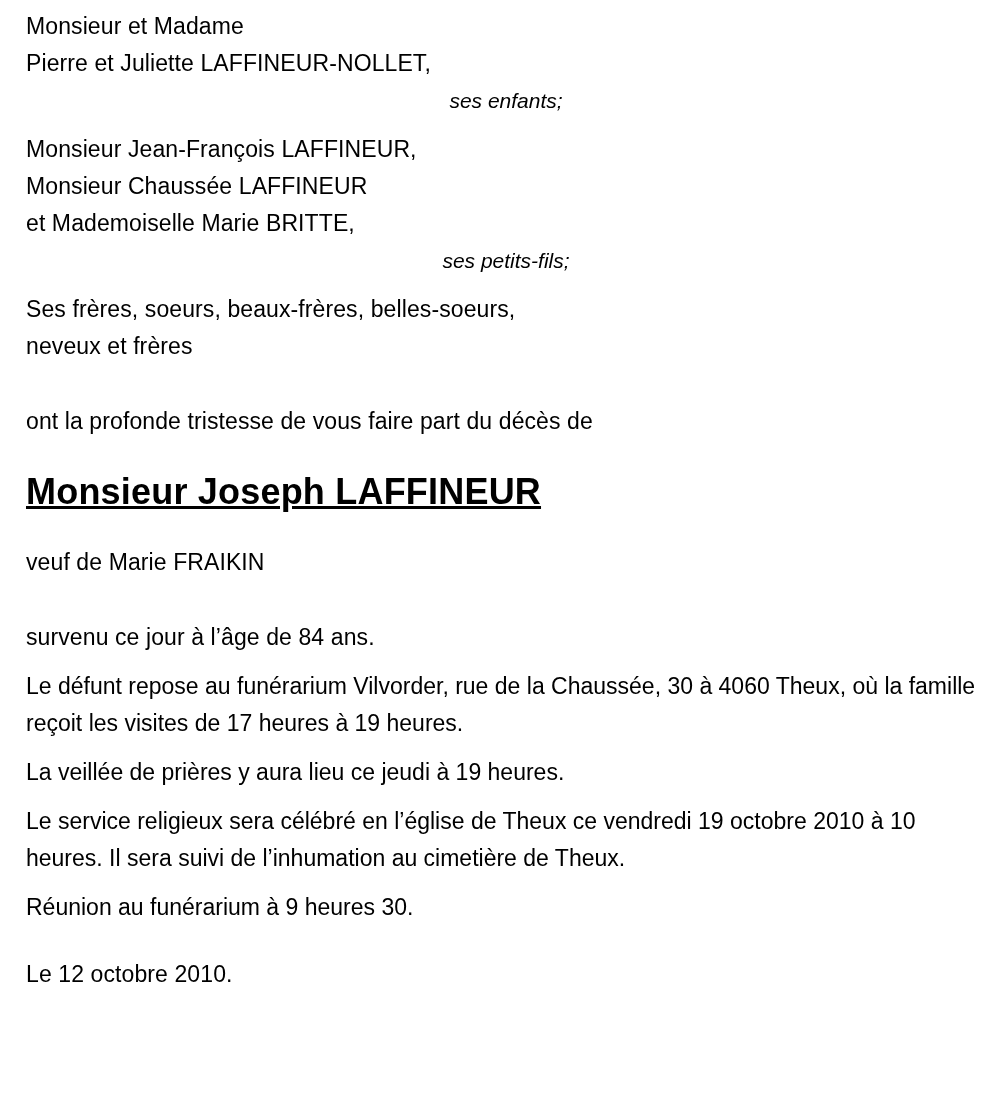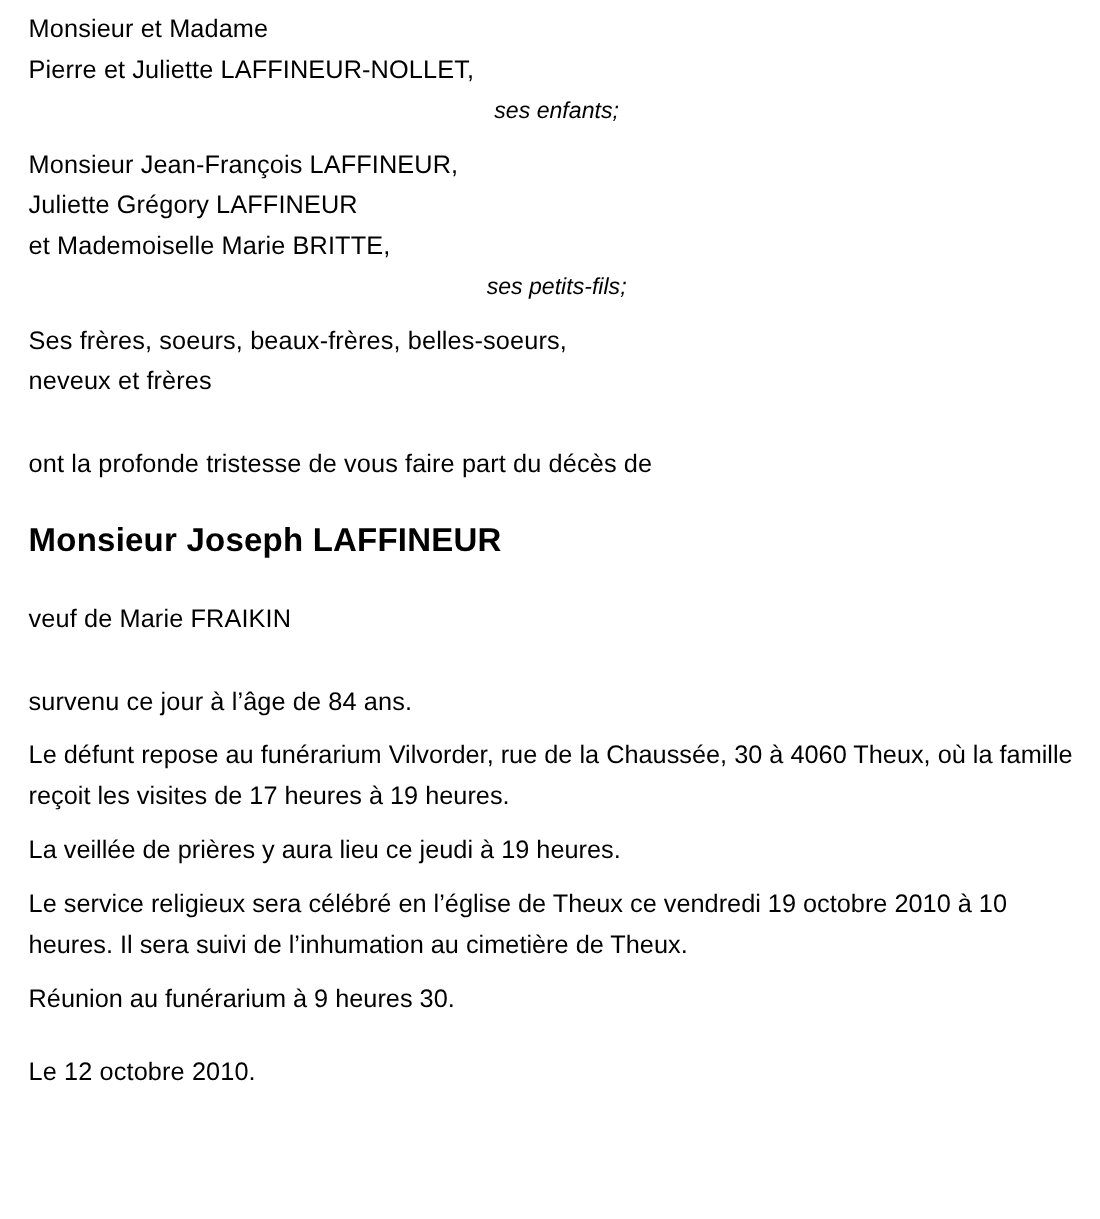--- a/index.html
+++ b/index.html
@@ -32,25 +32,26 @@
   }
   .relation {
     font-size: 21px;
     line-height: 37px;
     font-style: italic;
     text-align: center;
     padding-right: 6px;
     white-space: pre;
   }
   .name-heading {
-    font-size: 30px;
+    font-size: 36px;
     line-height: 44px;
     font-weight: bold;
     white-space: pre;
     letter-spacing: 0.2px;
+    text-decoration: underline;
   }
   .para {
     font-size: 23px;
     line-height: 37px;
     max-width: 980px;
   }
   .gap-sm { height: 12px; }
   .gap-lg { height: 30px; }
   .gap-xl { height: 38px; }
 </style>
@@ -62,21 +63,21 @@
   <div>
     <div class="line">Monsieur et Madame</div>
     <div class="line">Pierre et Juliette LAFFINEUR-NOLLET,</div>
     <div class="relation">ses enfants;</div>
   </div>
 
   <div class="gap-sm"></div>
 
   <div>
     <div class="line">Monsieur Jean-François LAFFINEUR,</div>
-    <div class="line">Juliette Grégory LAFFINEUR</div>
+    <div class="line">Monsieur Chaussée LAFFINEUR</div>
     <div class="line">et Mademoiselle Marie BRITTE,</div>
     <div class="relation">ses petits-fils;</div>
   </div>
 
   <div class="gap-sm"></div>
 
   <div>
     <div class="line">Ses frères, soeurs, beaux-frères, belles-soeurs,</div>
     <div class="line">neveux et frères</div>
   </div>

